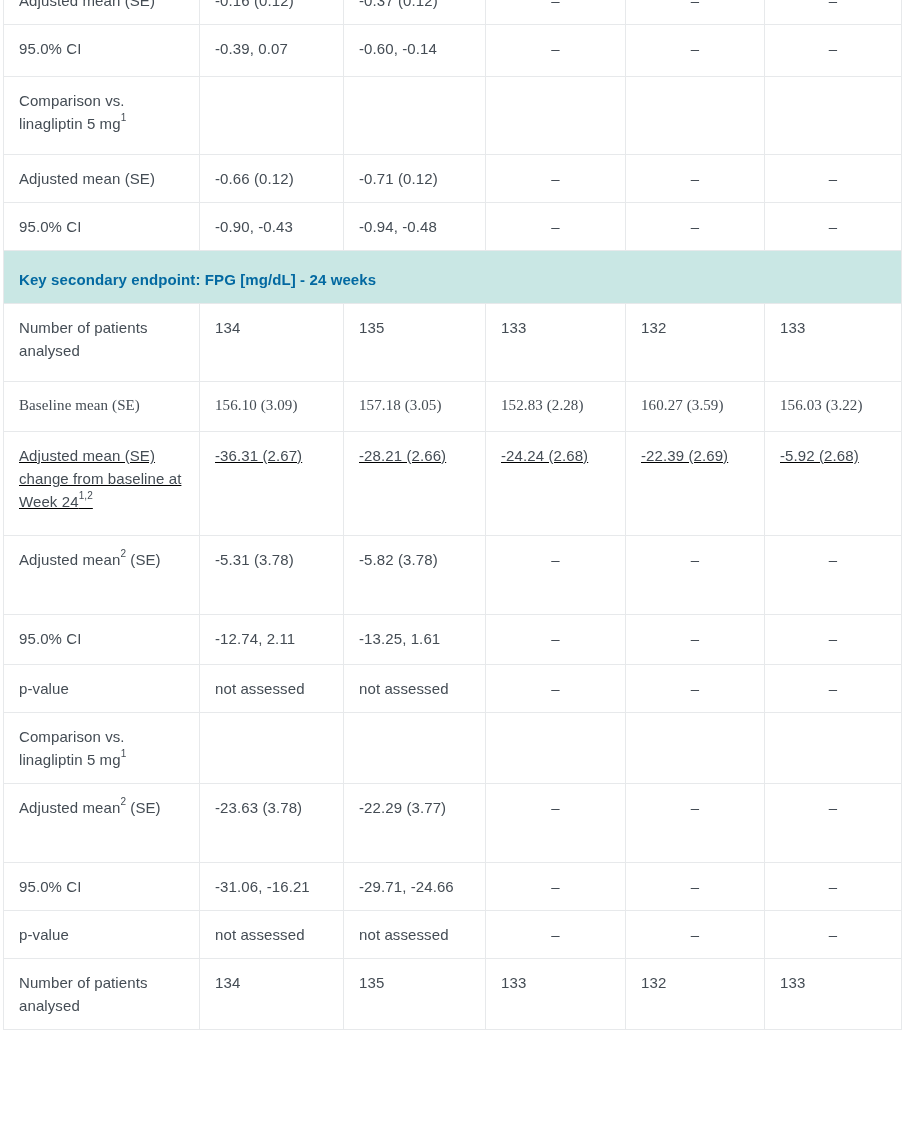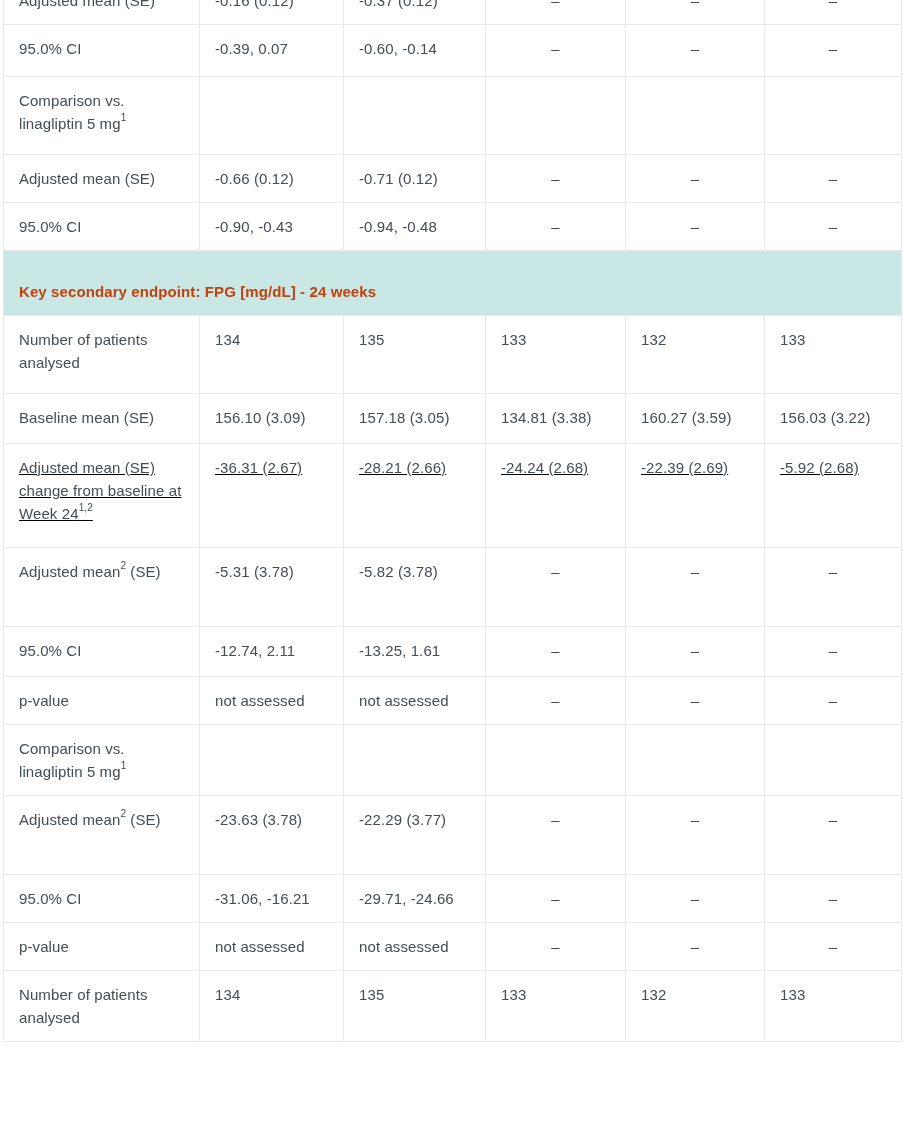--- a/index.html
+++ b/index.html
@@ -22,39 +22,39 @@
     font-size: 15px;
     line-height: 23px;
     color: #444c54;
     letter-spacing: 0.1px;
     overflow: hidden;
   }
   table.results td.c { text-align: center; }
   table.results td.section {
     background: #c9e7e4;
     font-weight: bold;
-    color: #c2410c;
-    padding-top: 29px;
+    color: #0369a1;
+    padding-top: 17px;
   }
   sup {
     font-size: 10px;
     line-height: 1;
     position: relative;
     top: 1px;
     vertical-align: top;
   }
   
   tr:nth-child(1)  { height: 47px; }
   tr:nth-child(2)  { height: 52px; }
   tr:nth-child(3)  { height: 78px; }
   tr:nth-child(4)  { height: 47px; }
   tr:nth-child(5)  { height: 48px; }
   tr:nth-child(6)  { height: 53px; }
   tr:nth-child(7)  { height: 78px; }
-  tr:nth-child(8)  { height: 50px; }
+  tr:nth-child(8)  { height: 50px; font-family: Liberation Serif, serif; }
   tr:nth-child(9)  { height: 104px; text-decoration: underline; }
   tr:nth-child(10) { height: 79px; }
   tr:nth-child(11) { height: 50px; }
   tr:nth-child(12) { height: 47px; }
   tr:nth-child(13) { height: 53px; }
   tr:nth-child(14) { height: 79px; }
   tr:nth-child(15) { height: 48px; }
   tr:nth-child(16) { height: 48px; }
   tr:nth-child(17) { height: 56px; }
   tr:nth-child(18) { height: 54px; }
@@ -122,21 +122,21 @@
           <td>134</td>
           <td>135</td>
           <td>133</td>
           <td>132</td>
           <td>133</td>
         </tr>
         <tr>
           <td><span>Baseline mean (SE)</span></td>
           <td>156.10 (3.09)</td>
           <td>157.18 (3.05)</td>
-          <td>134.81 (3.38)</td>
+          <td>152.83 (2.28)</td>
           <td>160.27 (3.59)</td>
           <td>156.03 (3.22)</td>
         </tr>
         <tr>
           <td><span>Adjusted mean (SE) change from baseline at Week 24</span><sup>1,2</sup></td>
           <td>-36.31 (2.67)</td>
           <td>-28.21 (2.66)</td>
           <td>-24.24 (2.68)</td>
           <td>-22.39 (2.69)</td>
           <td>-5.92 (2.68)</td>

